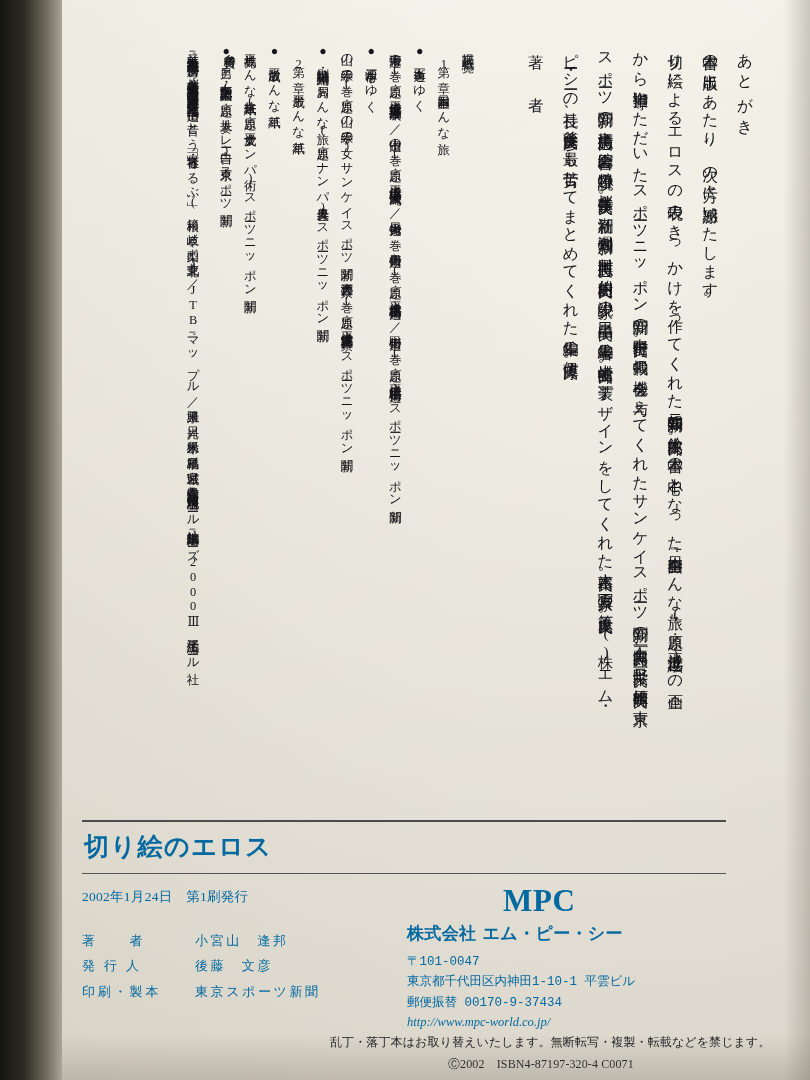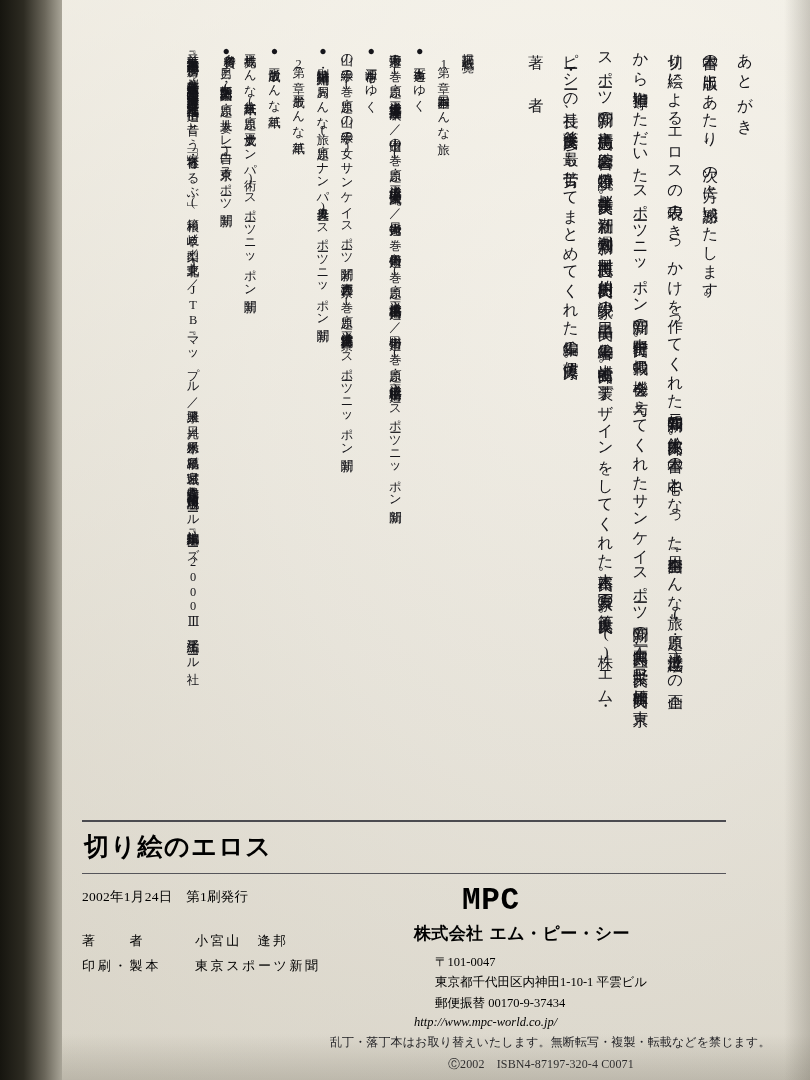--- a/index.html
+++ b/index.html
@@ -111,21 +111,21 @@
     font-size: 12.4px;
     line-height: 1.95;
   }
 
   
   .colophon {
     position: absolute;
     left: 82px;
     top: 820px;
     width: 700px;
-    color: #000000;
+    color: #0369a1;
   }
   .rule {
     height: 1.6px;
     background: #4b4b50;
     width: 644px;
     margin: 0 0 8px 0;
   }
   .book-title {
     font-family: "DejaVu Serif", "Liberation Serif", serif;
     font-weight: bold;
@@ -136,21 +136,21 @@
   .rule2 {
     height: 1.2px;
     background: #55555a;
     width: 644px;
     margin: 2px 0 10px 0;
   }
 
   .colo-grid {
     display: flex;
     justify-content: flex-start;
-    gap: 32px;
+    gap: 25px;
   }
   .colo-left {
     width: 300px;
     font-size: 13px;
     line-height: 1.95;
   }
   .pubdate {
     font-size: 13.5px;
     letter-spacing: 0.02em;
     margin-bottom: 18px;
@@ -174,39 +174,38 @@
     font-size: 12.5px;
     line-height: 1.55;
   }
   .pub-label {
     font-size: 12.5px;
     letter-spacing: 0.35em;
     margin-left: 6px;
     margin-bottom: -2px;
   }
   .mpc-logo {
-    font-family: Liberation Mono, monospace;
+    font-family: Liberation Serif, serif;
     font-weight: bold;
     font-size: 31px;
     letter-spacing: 0.02em;
-    margin-left: 48px;
+    margin-left: 96px;
     line-height: 1.1;
   }
   .mpc-jp {
     font-family: "DejaVu Sans", "Liberation Sans", sans-serif;
     font-weight: bold;
     font-size: 17px;
     letter-spacing: 0.02em;
     margin: 2px 0 6px 0;
   }
   .addr {
-    font-family: Liberation Serif, serif;
+    font-family: Liberation Mono, monospace;
     font-size: 12.5px;
     line-height: 1.62;
-    margin-left: 21px;
   }
   .url {
     font-style: italic;
     font-size: 12.5px;
   }
 
   .footer-note {
     position: absolute;
     left: 330px;
     top: 1034px;
@@ -271,20 +270,24 @@
 
     <div class="colo-grid">
       <div class="colo-left">
         <div class="pubdate">2002年1月24日　第1刷発行</div>
 
         <div class="staff-row">
           <span class="staff-label">著　　者</span>
           <span class="staff-name">小宮山　逢邦</span>
         </div>
         <div class="staff-row">
+          <span class="staff-label">発 行 人</span>
+          <span class="staff-name">後藤　文彦</span>
+        </div>
+        <div class="staff-row">
           <span class="staff-label">印刷・製本</span>
           <span class="staff-name">東京スポーツ新聞</span>
         </div>
       </div>
 
       <div class="colo-right">
         <div class="mpc-logo">MPC</div>
         <div class="mpc-jp">株式会社 エム・ピー・シー</div>
         <div class="addr">〒101-0047</div>
         <div class="addr">東京都千代田区内神田1-10-1 平雲ビル</div>

